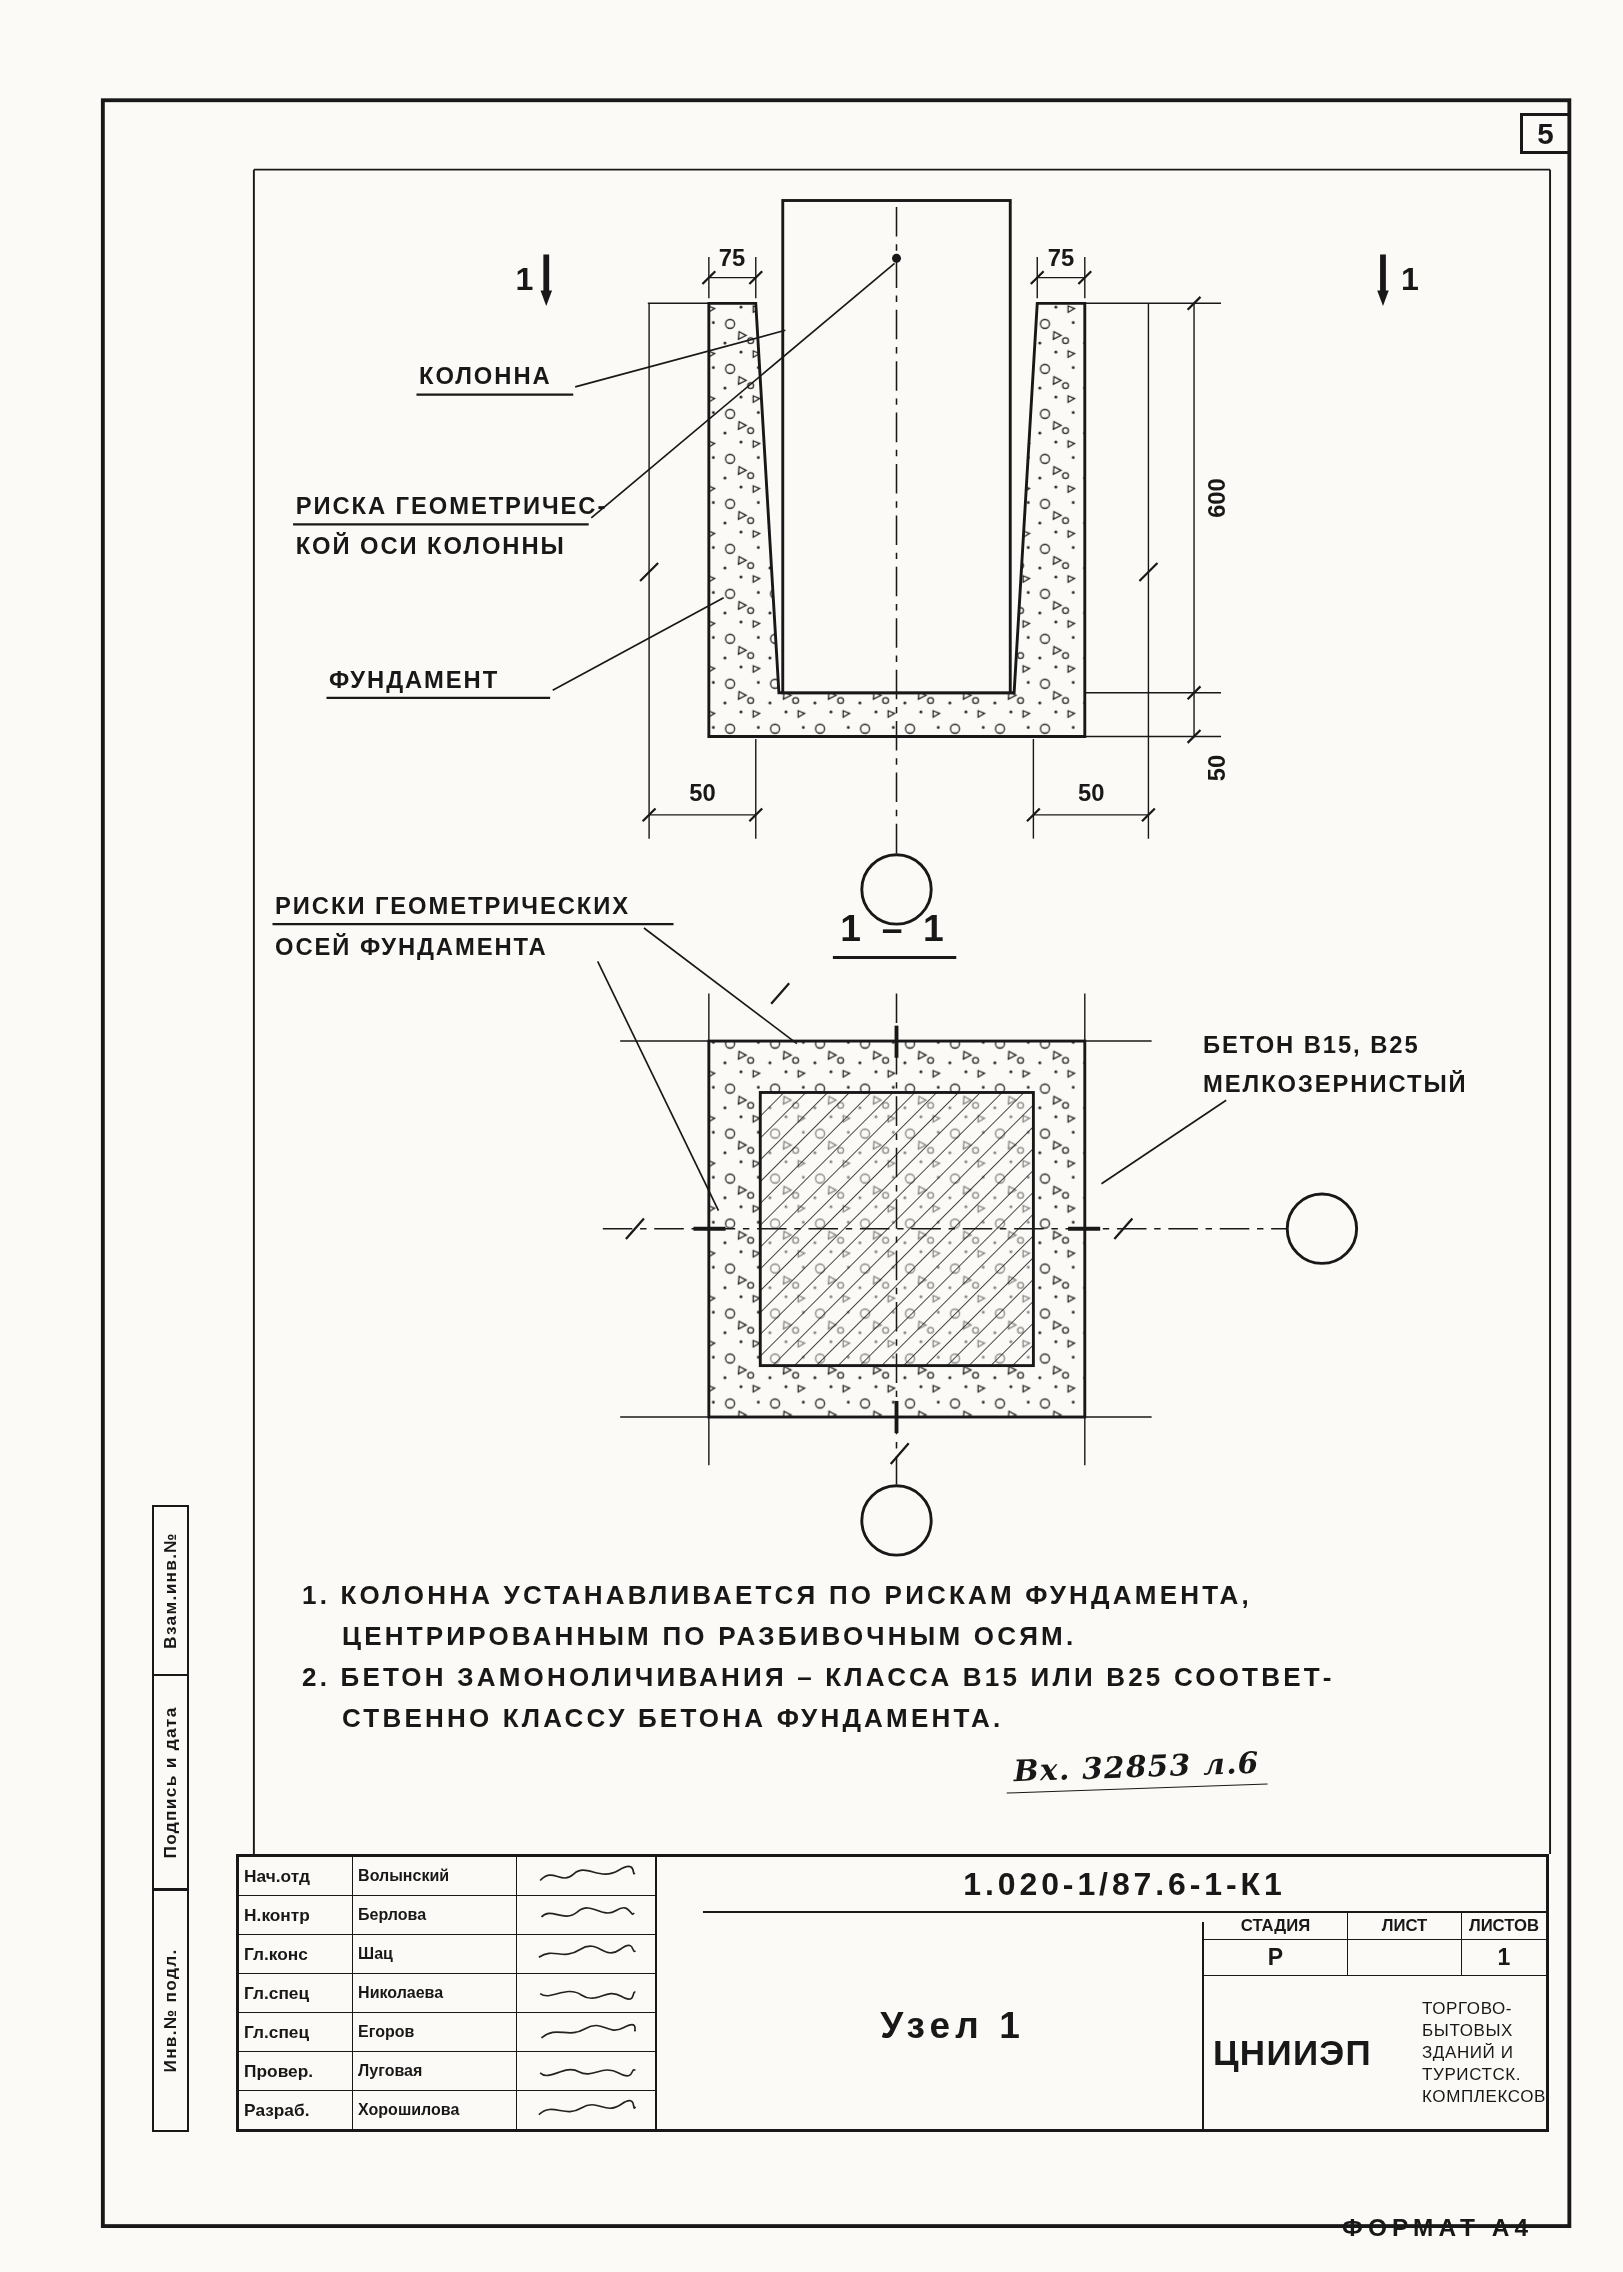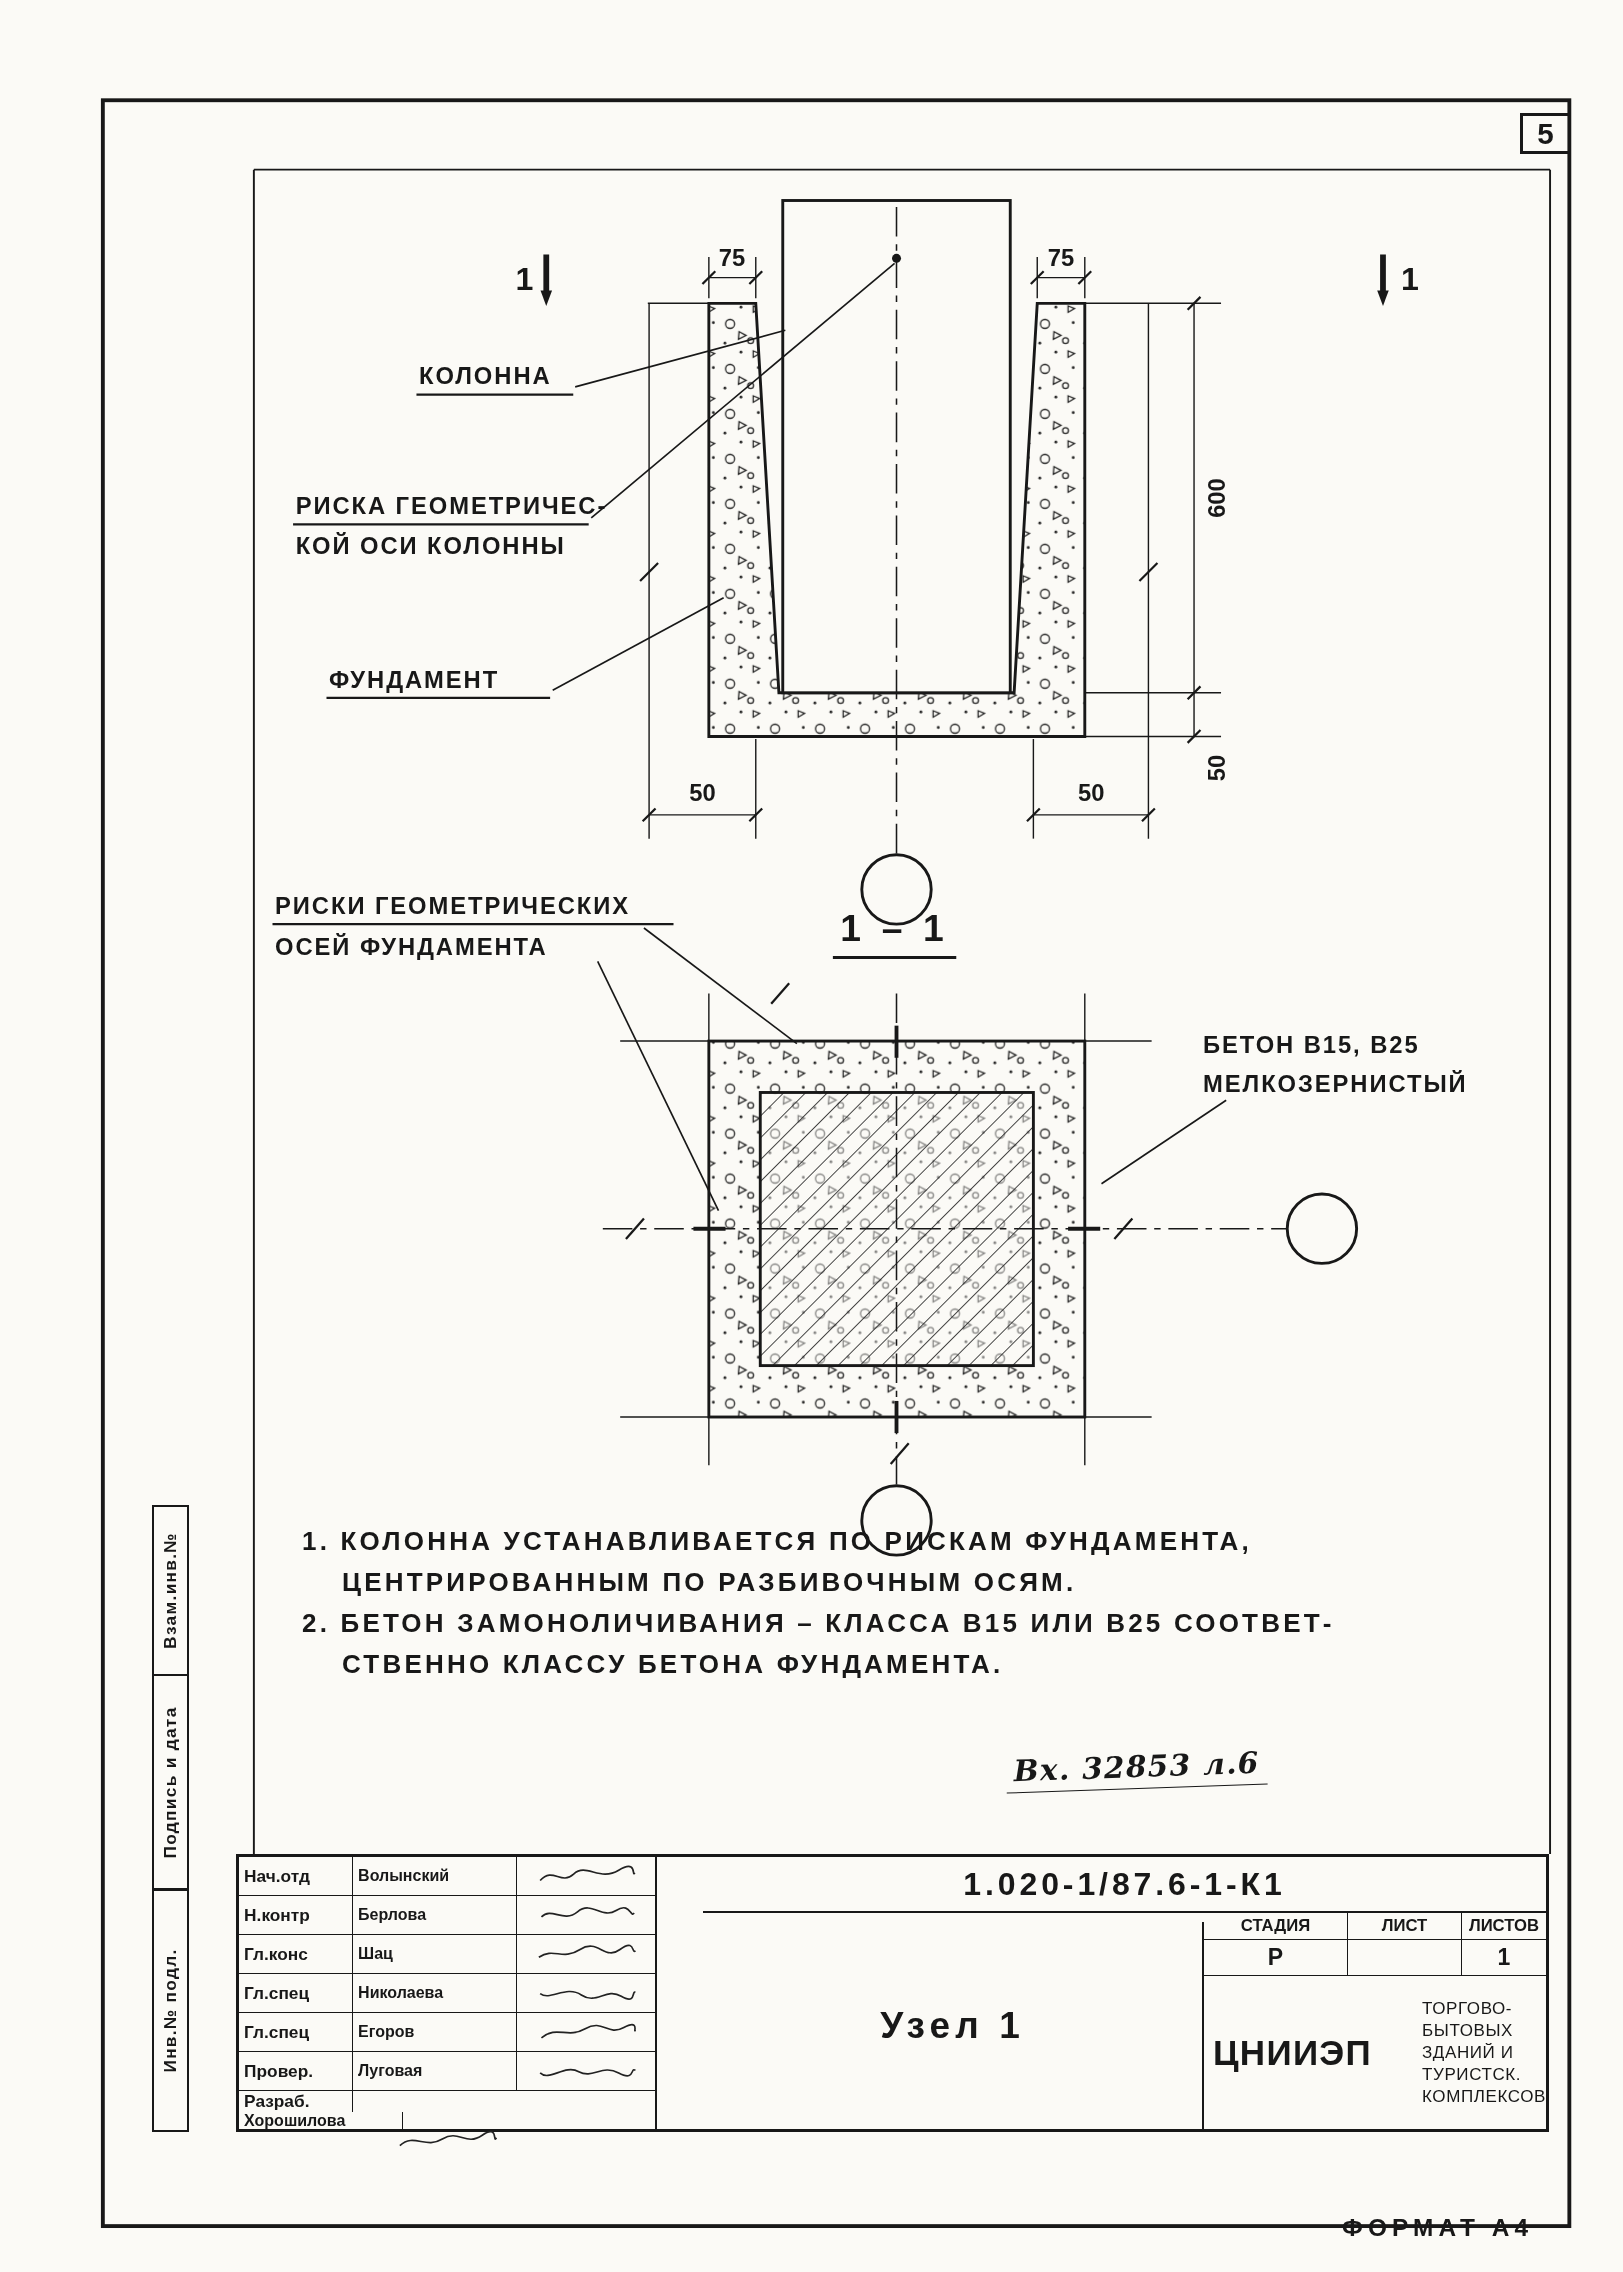--- a/index.html
+++ b/index.html
@@ -18,34 +18,34 @@
   .s-med{stroke:#181818;stroke-width:3;fill:none;}
   .s-thin{stroke:#181818;stroke-width:2.2;fill:none;}
   .s-axis{stroke:#181818;stroke-width:2.4;fill:none;stroke-dasharray:46 12 10 12;}
   .s-tick{stroke:#181818;stroke-width:6;}
   .s-slash{stroke:#181818;stroke-width:3.5;}
   .s-lead{stroke:#181818;stroke-width:2.6;}
   .s-ul{stroke:#181818;stroke-width:3.5;}
   .s-cut{stroke:#181818;stroke-width:9;}
 
   
-  .notes{left:302px;top:1521px;width:1234px;font:700 26px/41px "Liberation Sans",sans-serif;
+  .notes{left:302px;top:1575px;width:1234px;font:700 26px/41px "Liberation Sans",sans-serif;
          letter-spacing:3.2px;}
   .note-indent{padding-left:40px;}
 
   
   .received{left:1006px;top:1749px;font:italic 700 29.6px "DejaVu Serif",serif;letter-spacing:1.3px;
             transform:rotate(-2deg);border-bottom:1.9px solid #181818;padding:0 7.7px 3.9px 7.7px;}
 
   
   .tblock{left:236px;top:1854px;width:1313px;height:278px;border:3.2px solid #181818;
           box-sizing:border-box;display:flex;}
   .tb-left{width:442px;border-right:2.6px solid #181818;display:flex;flex-direction:column;box-sizing:border-box;}
   .tb-row{flex:1;display:flex;border-bottom:1.9px solid #181818;box-sizing:border-box;min-height:0;}
-  .tb-row:last-child{border-bottom:none;flex-direction:column;}
+  .tb-row:last-child{border-bottom:none;}
   .tb-role{width:114px;border-right:1.9px solid #181818;font-size:17.3px;font-weight:700;
            display:flex;align-items:center;padding-left:5.1px;box-sizing:border-box;}
   .tb-name{width:164px;border-right:1.9px solid #181818;font-size:16px;font-weight:700;
            display:flex;align-items:center;padding-left:5.1px;box-sizing:border-box;}
   .tb-sig{flex:1;display:flex;align-items:center;justify-content:center;}
   .tb-main{flex:1;display:flex;flex-direction:column;padding-left:46px;}
   .tb-doc{height:54px;border-bottom:2.6px solid #181818;display:flex;align-items:center;
           justify-content:center;font-size:32px;font-weight:700;letter-spacing:3.9px;}
   .tb-bottom{flex:1;display:flex;min-height:0;}
   .tb-node{width:501px;border-right:2.6px solid #181818;display:flex;align-items:center;

